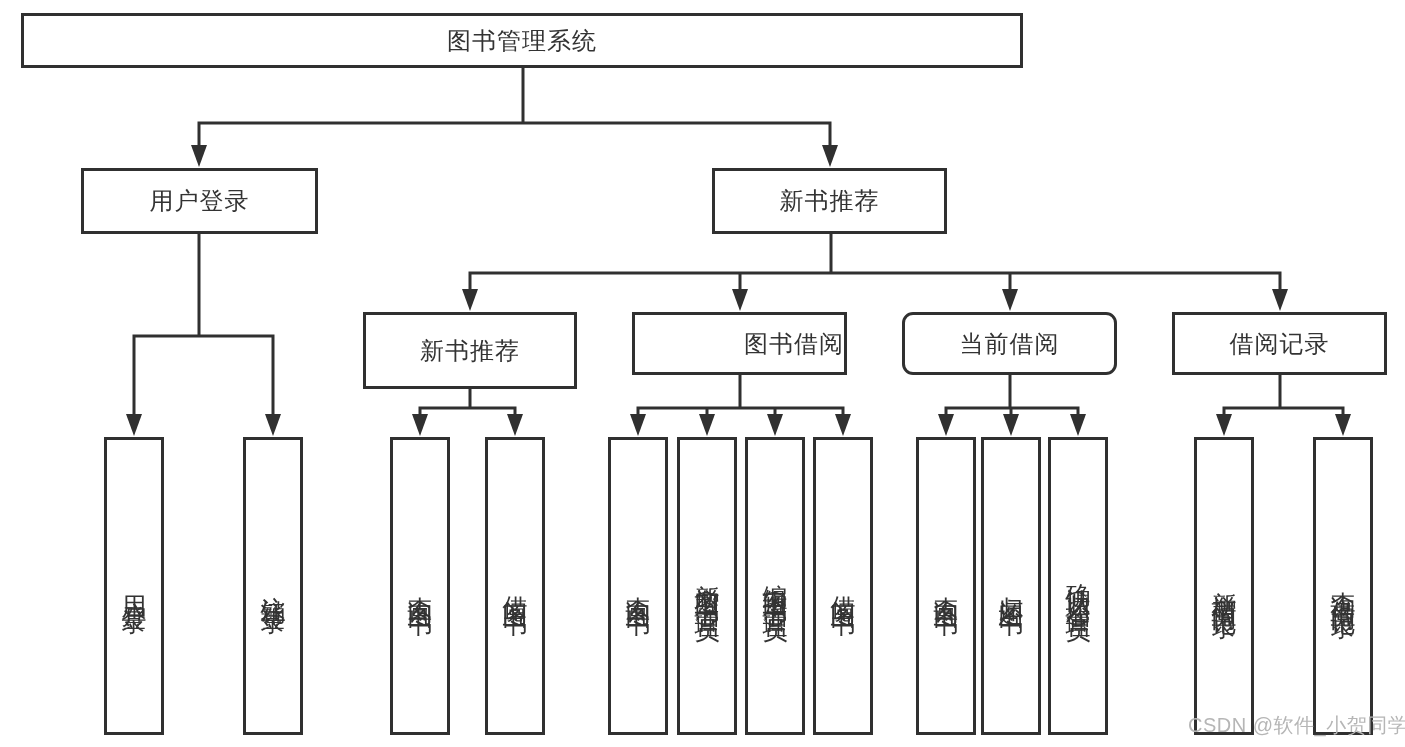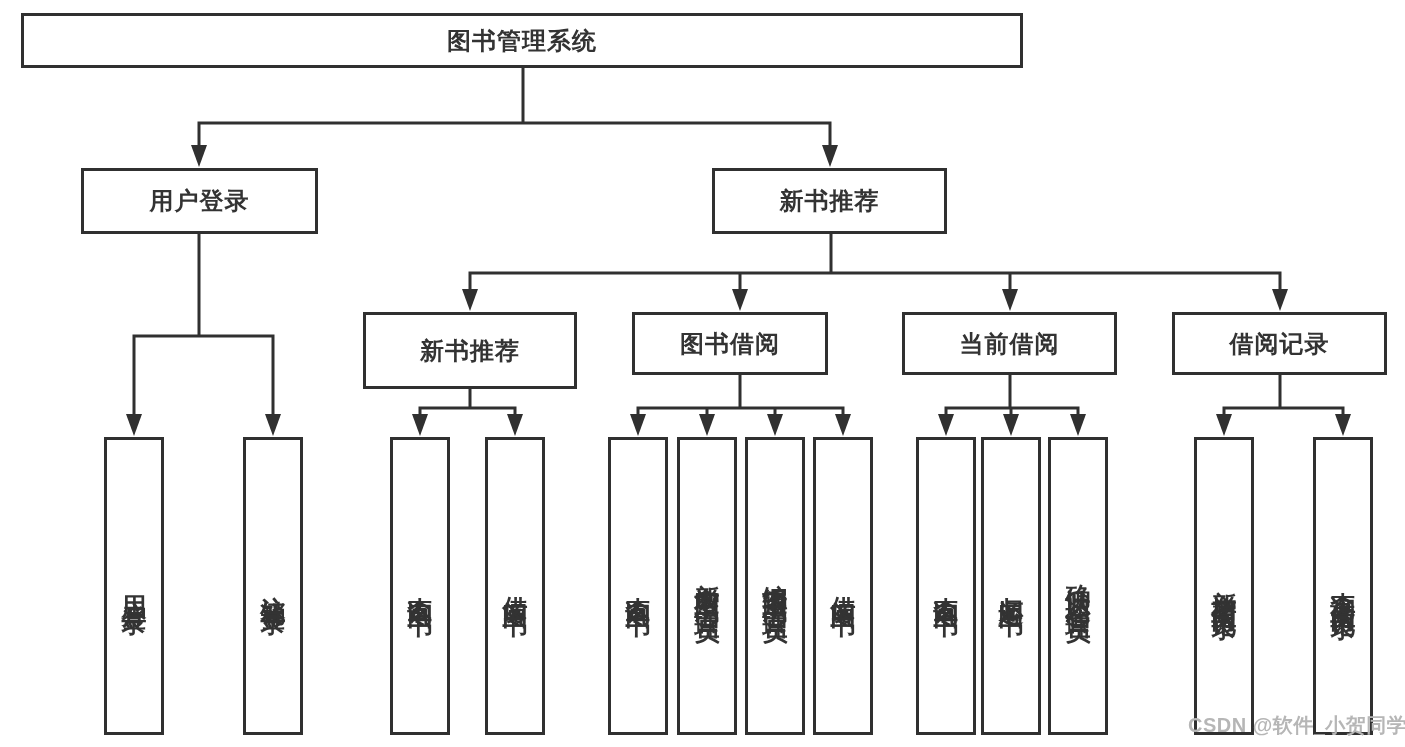--- a/index.html
+++ b/index.html
@@ -8,21 +8,20 @@
     background: #ffffff;
   }
   .canvas {
     position: relative;
     width: 1405px;
     height: 747px;
     background: #ffffff;
     overflow: hidden;
     font-family: "Liberation Sans", "DejaVu Sans", sans-serif;
     color: #333333;
-    font-weight: bold;
   }
   .connectors {
     position: absolute;
     left: 0;
     top: 0;
     width: 1405px;
     height: 747px;
   }
   .node {
     position: absolute;
@@ -51,22 +50,22 @@
     font-size: 25px;
     letter-spacing: 5px;
     line-height: 1;
     white-space: nowrap;
   }
   
   .n-root   { left: 21px;   top: 13px;  width: 1002px; height: 55px; }
   .n-l1a    { left: 81px;   top: 168px; width: 237px;  height: 66px; }
   .n-l1b    { left: 712px;  top: 168px; width: 235px;  height: 66px; }
   .n-l2a    { left: 363px;  top: 312px; width: 214px;  height: 77px; }
-  .n-l2b    { left: 632px;  top: 312px; width: 196px;  height: 63px; }
-  .n-l2c    { left: 902px;  top: 312px; width: 215px;  height: 63px; }
+  .n-l2b    { left: 632px;  top: 312px; width: 215px;  height: 63px; justify-content: flex-end; }
+  .n-l2c    { left: 902px;  top: 312px; width: 215px;  height: 63px; border-radius: 11px; }
   .n-l2d    { left: 1172px; top: 312px; width: 215px;  height: 63px; justify-content: center; }
   .n-g1c1   { left: 104px; }
   .n-g1c2   { left: 243px; }
   .n-g2c1   { left: 390px; }
   .n-g2c2   { left: 485px; }
   .n-g3c1   { left: 608px; }
   .n-g3c2   { left: 677px; }
   .n-g3c3   { left: 745px; }
   .n-g3c4   { left: 813px; }
   .n-g4c1   { left: 916px; }

